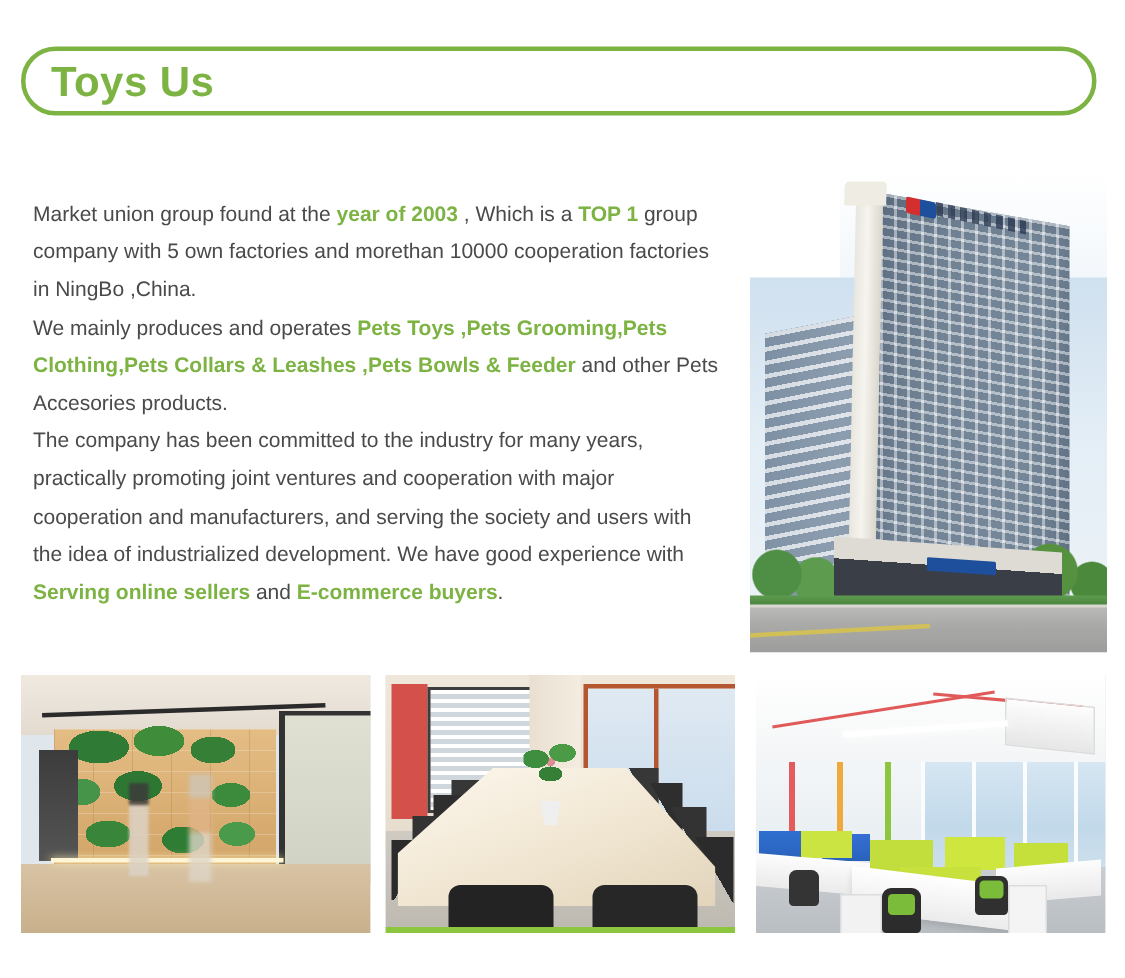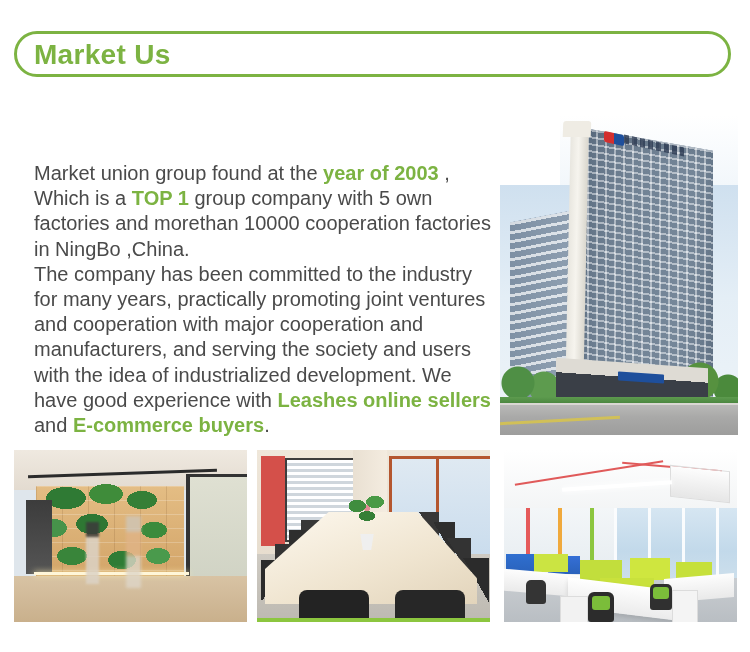--- a/index.html
+++ b/index.html
@@ -34,27 +34,26 @@
     font-size: 28px;
     font-weight: bold;
     color: #7cb342;
     letter-spacing: 0.3px;
     line-height: 38px;
   }
 
   
   .copy {
     position: absolute;
-    left: 34px;
+    left: 22px;
     top: 130px;
     width: 462px;
-    font-size: 20px;
+    font-size: 14px;
     line-height: 25.2px;
     color: #4a4a4a;
-    margin-top: 31px;
   }
   .copy p { margin: 0; }
   .g      { color: #7cb342; font-weight: bold; }
 
   
   .photo {
     position: absolute;
     overflow: hidden;
     background: #dfe6ec;
   }
@@ -375,28 +374,31 @@
   #office .chair2::after{ content:""; position:absolute; left:3px; top:3px; width:16px; height:12px; background:#7bbd3a; border-radius:3px;}
   #office .chair3 {
     position:absolute; left:22px; top:130px; width:20px; height:24px;
     background:#343434; border-radius:5px 5px 3px 3px;
   }
 </style>
 </head>
 <body>
 
 <div class="header-box"></div>
-<div class="header-title">Market Us</div>
+<div class="header-title">Toys Us</div>
 
 <div class="copy">
   <p>
     <span>Market union group found at the </span><span class="g">year of 2003</span><span> , Which is a </span><span class="g">TOP 1</span><span> group company with 5 own factories and morethan 10000 cooperation factories in NingBo ,China.</span>
   </p>
   <p>
-    <span>The company has been committed to the industry for many years, practically promoting joint ventures and cooperation with major cooperation and manufacturers, and serving the society and users with the idea of industrialized development. We have good experience with </span><span class="g">Leashes online sellers</span><span> and </span><span class="g">E-commerce buyers</span><span>.</span>
+    <span>We mainly produces and operates </span><span class="g">Pets Toys ,Pets Grooming,Pets Clothing,Pets Collars &amp; Leashes ,Pets Bowls &amp; Feeder</span><span> and other Pets Accesories products.</span>
+  </p>
+  <p>
+    <span>The company has been committed to the industry for many years, practically promoting joint ventures and cooperation with major cooperation and manufacturers, and serving the society and users with the idea of industrialized development. We have good experience with </span><span class="g">Serving online sellers</span><span> and </span><span class="g">E-commerce buyers</span><span>.</span>
   </p>
 </div>
 
 <div class="photo" id="tower">
   <div class="sky-top"></div>
   <div class="sky-main"></div>
   <div class="bldg-left"></div>
   <div class="bldg-main"></div>
   <div class="spine"></div>
   <div class="corner-cap"></div>

